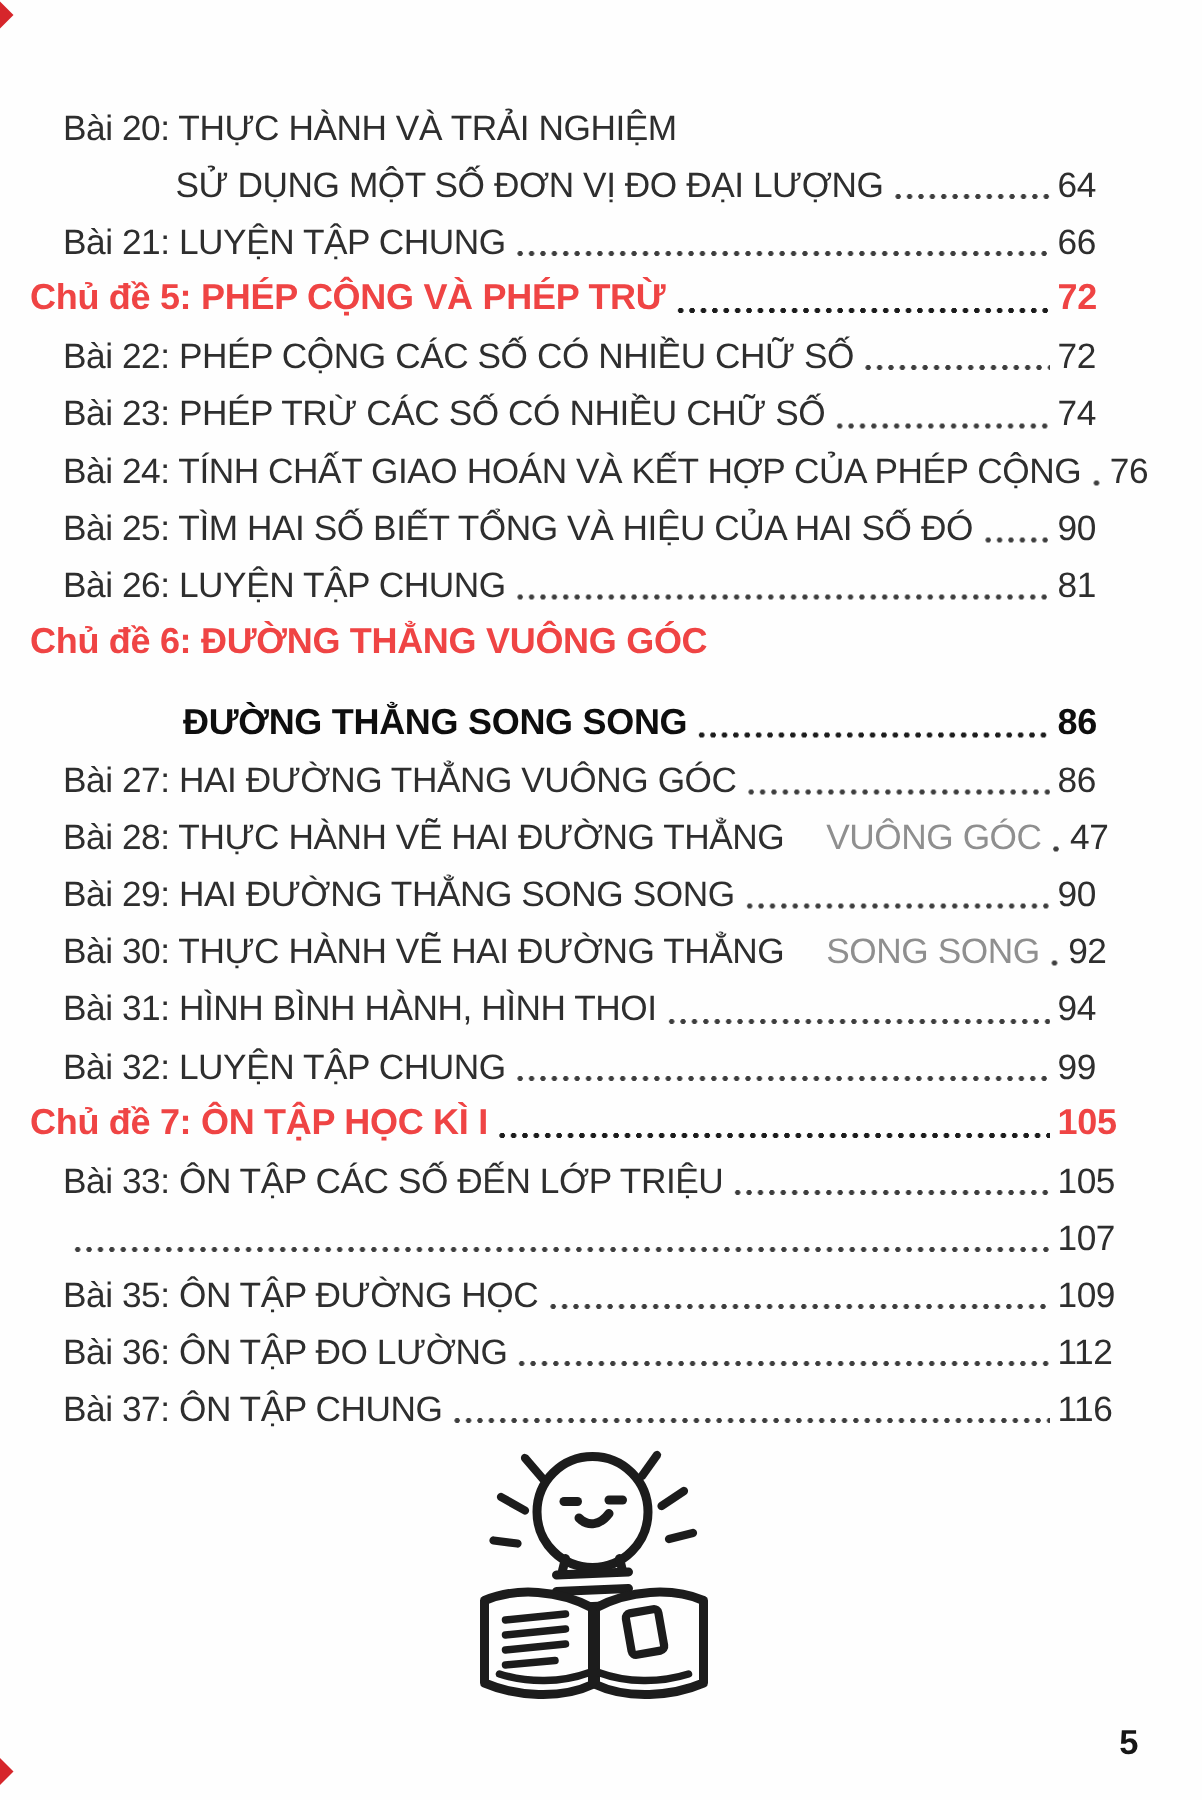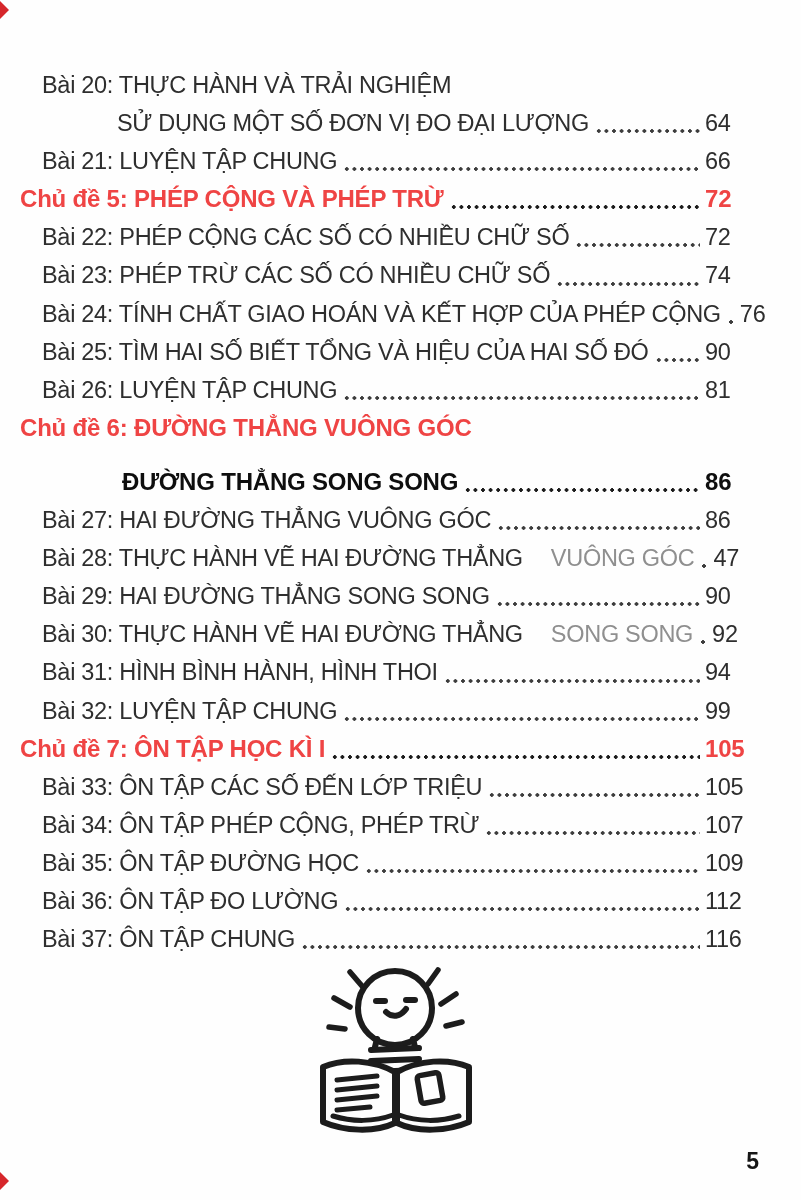--- a/index.html
+++ b/index.html
@@ -144,21 +144,20 @@
         <span class="label">Chủ đề 7: ÔN TẬP HỌC KÌ I</span>
         <span class="dots"></span>
         <span class="pagenum">105</span>
       </div>
       <div class="row lesson">
         <span class="label">Bài 33: ÔN TẬP CÁC SỐ ĐẾN LỚP TRIỆU</span>
         <span class="dots"></span>
         <span class="pagenum">105</span>
       </div>
       <div class="row lesson">
-        <span class="label">Bài 34: ÔN TẬP PHÉP CỘNG, PHÉP TRỪ</span>
         <span class="dots"></span>
         <span class="pagenum">107</span>
       </div>
       <div class="row lesson">
         <span class="label">Bài 35: ÔN TẬP ĐƯỜNG HỌC</span>
         <span class="dots"></span>
         <span class="pagenum">109</span>
       </div>
       <div class="row lesson">
         <span class="label">Bài 36: ÔN TẬP ĐO LƯỜNG</span>

